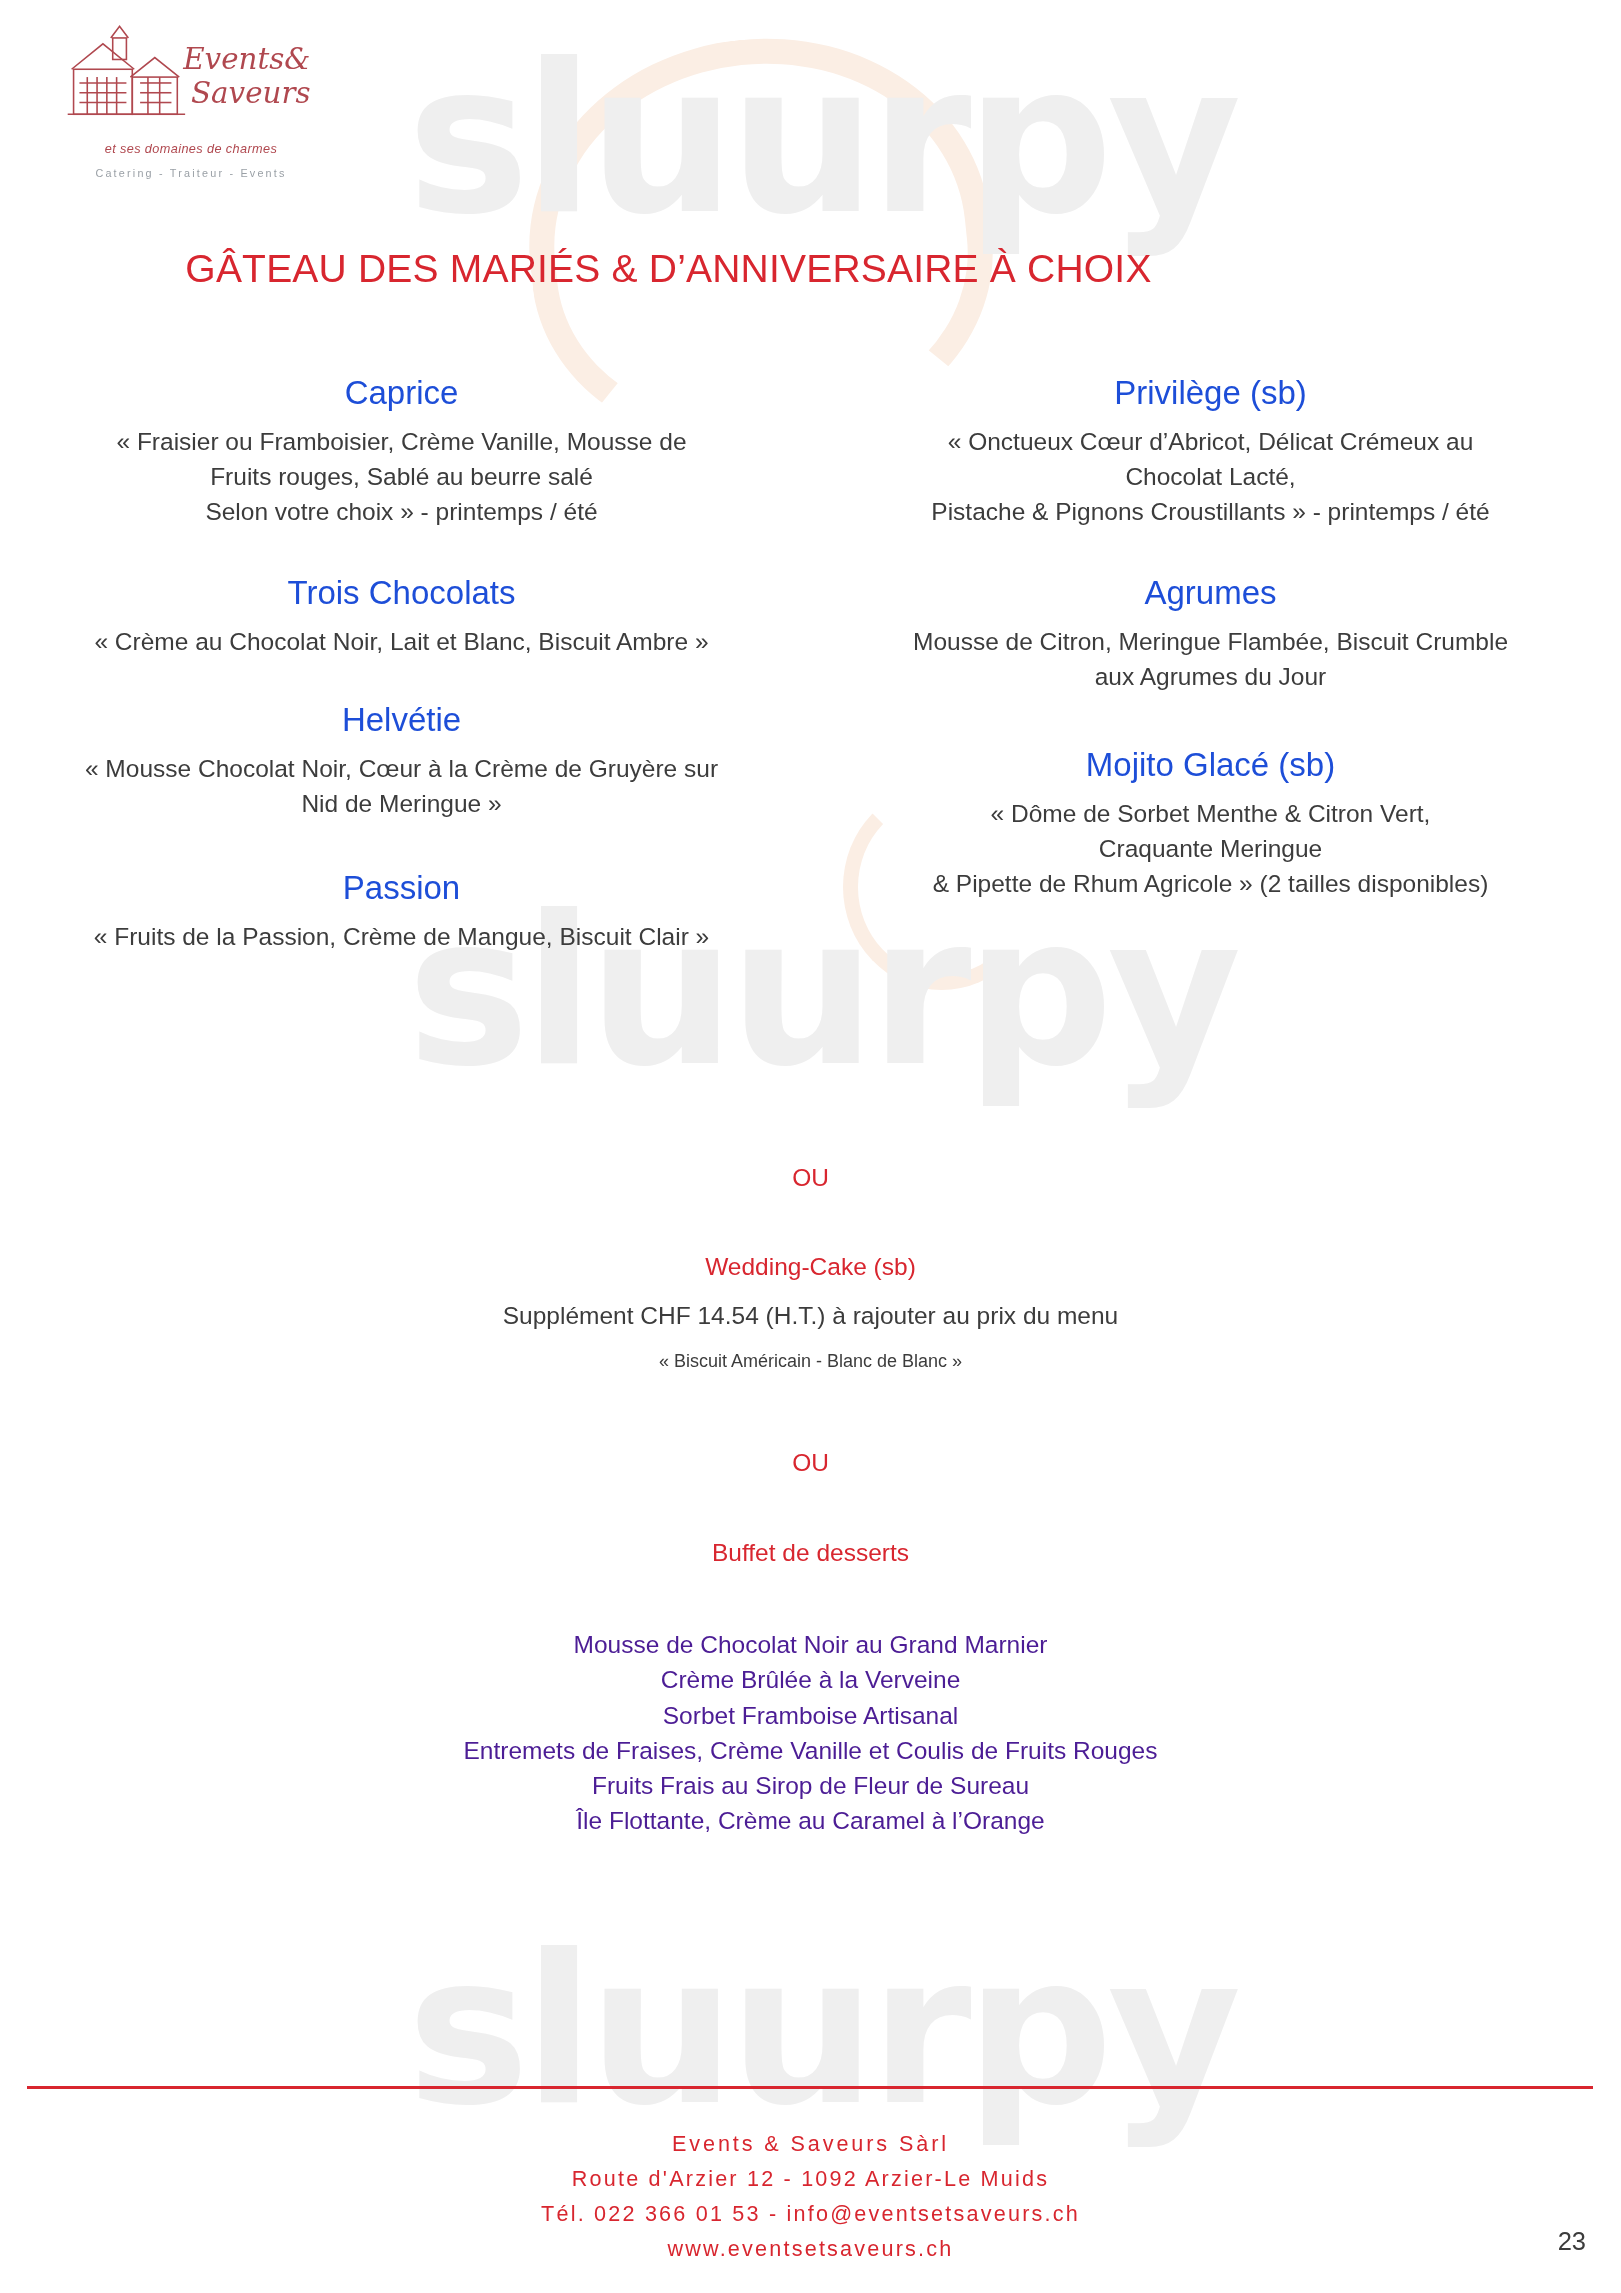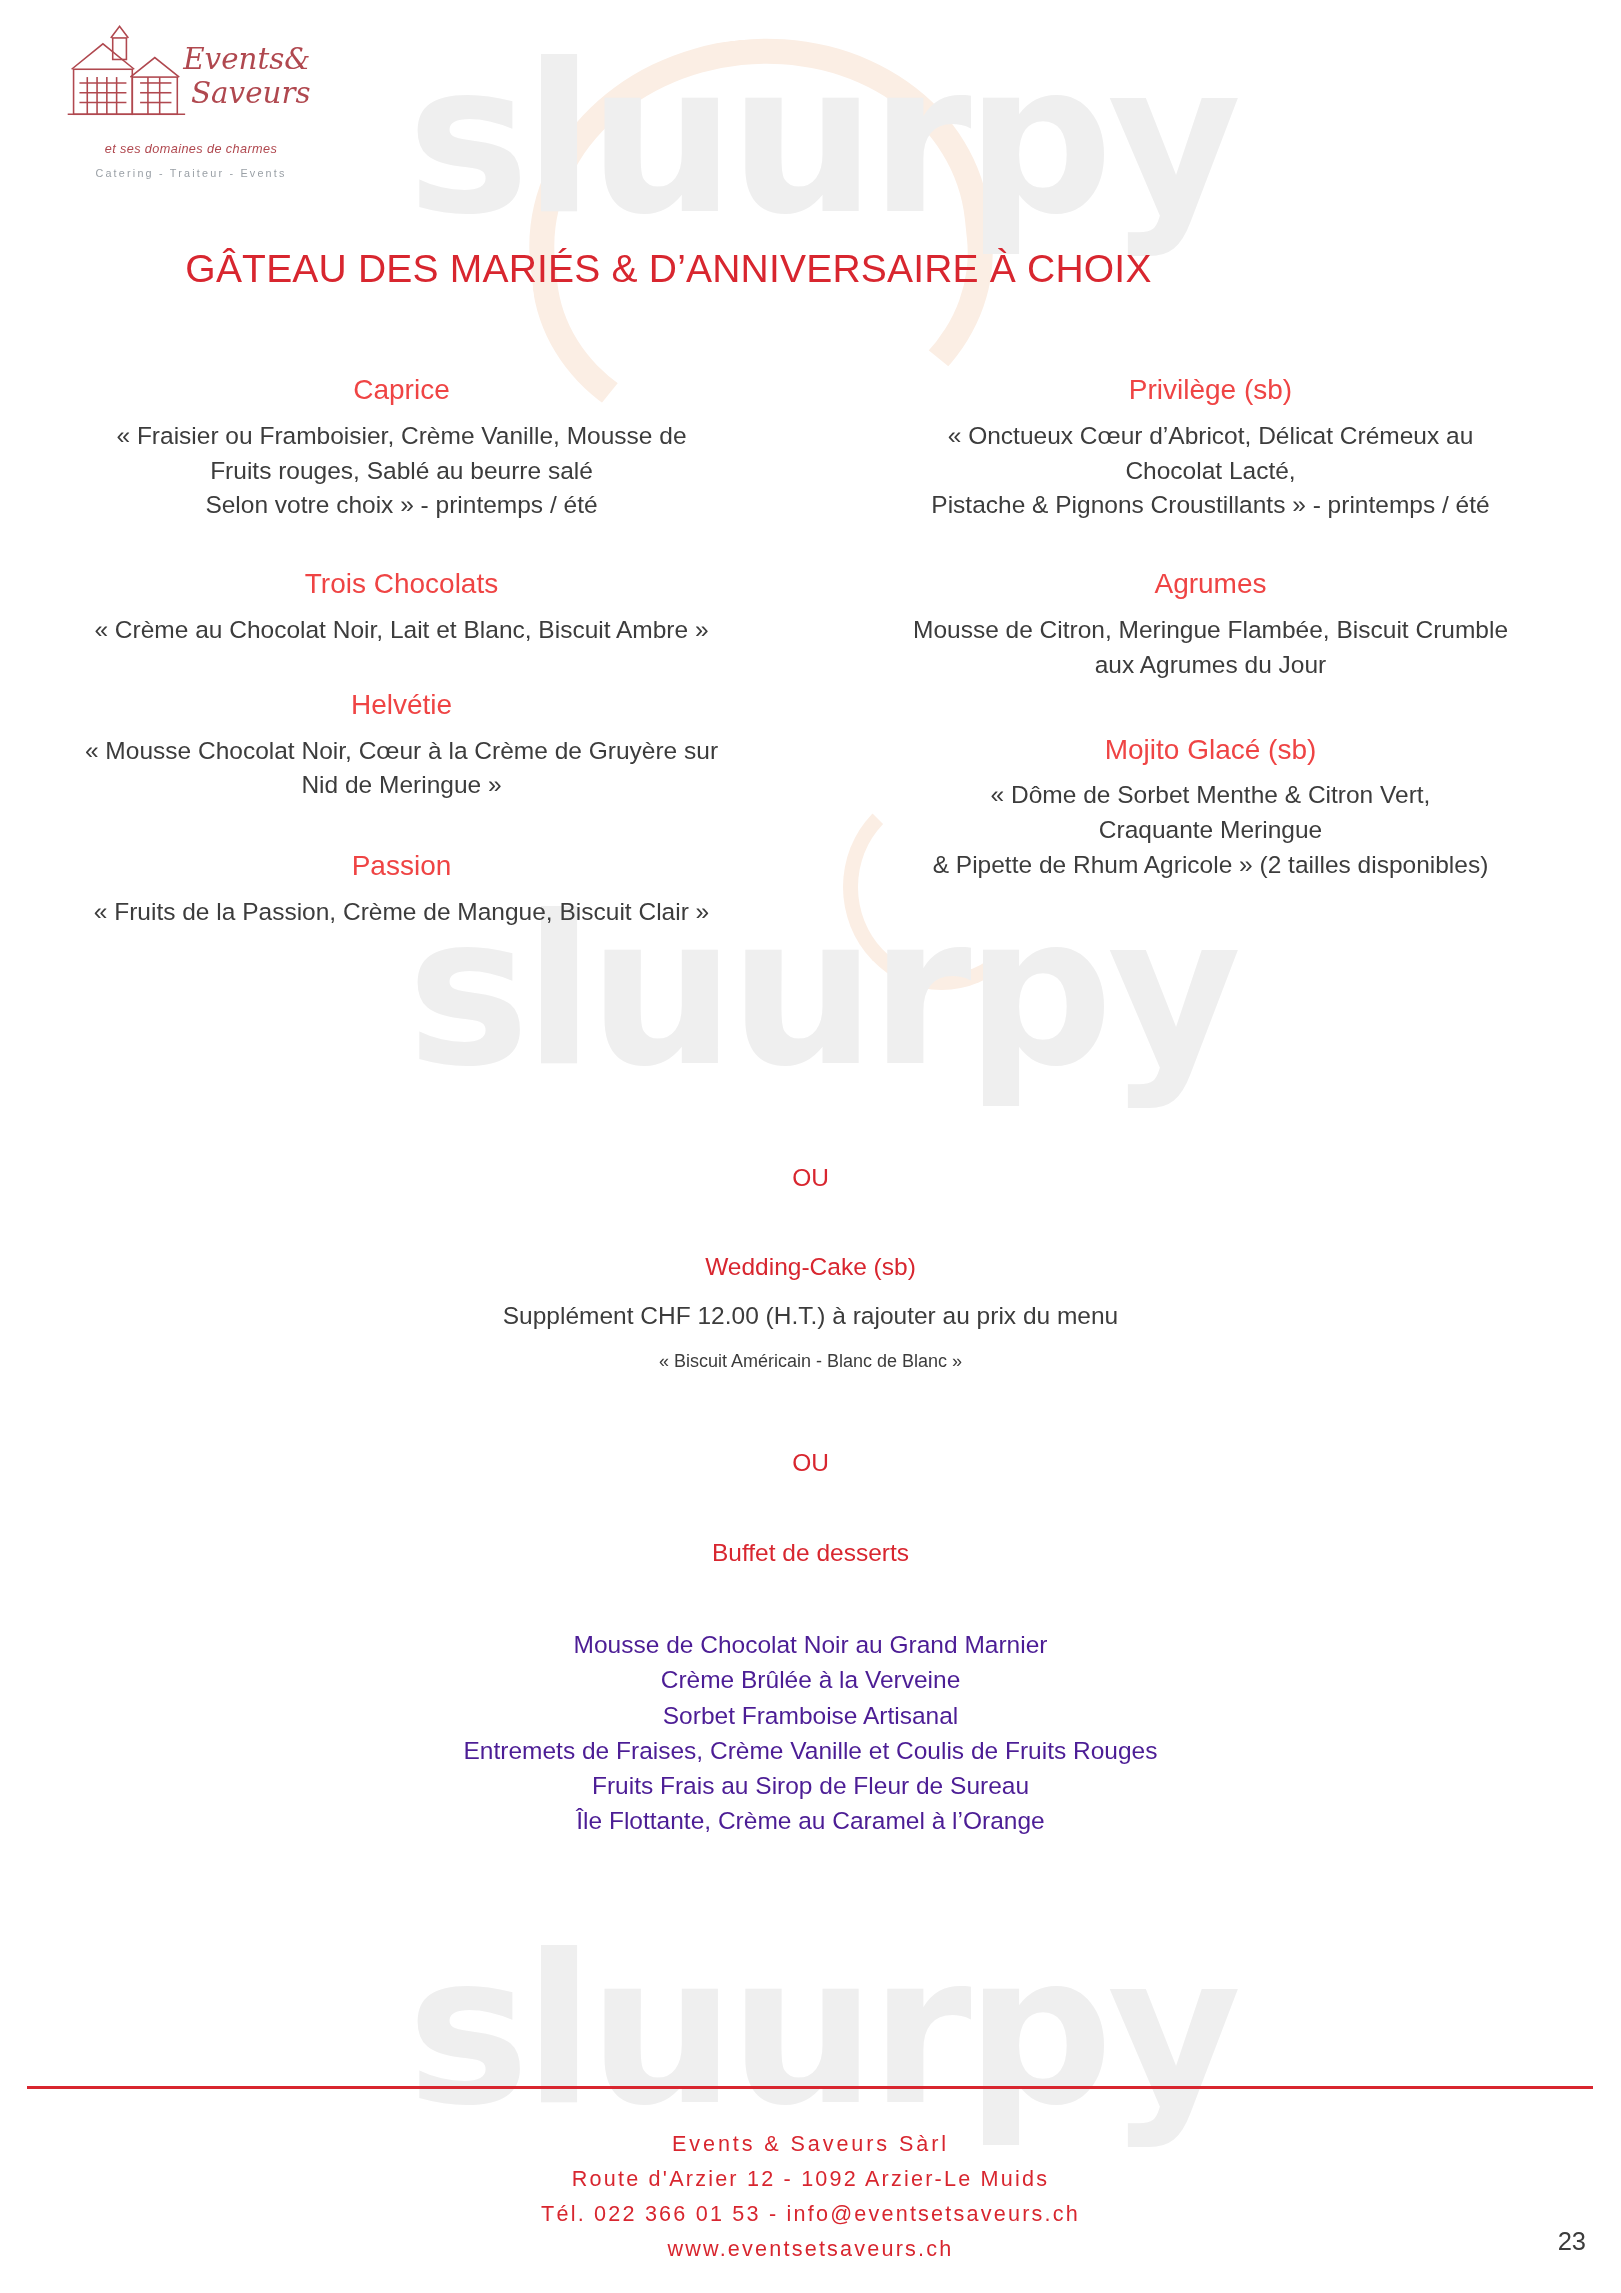--- a/index.html
+++ b/index.html
@@ -121,22 +121,22 @@
   }
   .col-right {
     position: absolute;
     left: 838px;
     top: 372px;
     width: 745px;
     text-align: center;
   }
   .item { margin-bottom: 39px; }
   .item-name {
-    color: #ef4444;
-    font-size: 28px;
+    color: #1d4ed8;
+    font-size: 33px;
     margin-bottom: 11.8px;
     line-height: 1.25;
     text-align: center;
   }
   .item-desc {
     font-size: 24.5px;
     line-height: 1.42;
     color: #3c3c3c;
   }
 
@@ -279,21 +279,21 @@
       <div class="item-name">Mojito Glacé (sb)</div>
       <div class="item-desc" style="white-space:pre-line">« Dôme de Sorbet Menthe &amp; Citron Vert,
 Craquante Meringue
 &amp; Pipette de Rhum Agricole » (2 tailles disponibles)</div>
     </div>
   </div>
 
   <div class="mid ou ou-1">OU</div>
 
   <div class="mid wc-title">Wedding-Cake (sb)</div>
-  <div class="mid wc-line1">Supplément CHF 12.00 (H.T.) à rajouter au prix du menu</div>
+  <div class="mid wc-line1">Supplément CHF 14.54 (H.T.) à rajouter au prix du menu</div>
   <div class="mid wc-line2">« Biscuit Américain - Blanc de Blanc »</div>
 
   <div class="mid ou ou-2">OU</div>
 
   <div class="mid buffet-title">Buffet de desserts</div>
   <div class="mid buffet-list" style="white-space:pre-line">Mousse de Chocolat Noir au Grand Marnier
 Crème Brûlée à la Verveine
 Sorbet Framboise Artisanal
 Entremets de Fraises, Crème Vanille et Coulis de Fruits Rouges
 Fruits Frais au Sirop de Fleur de Sureau

